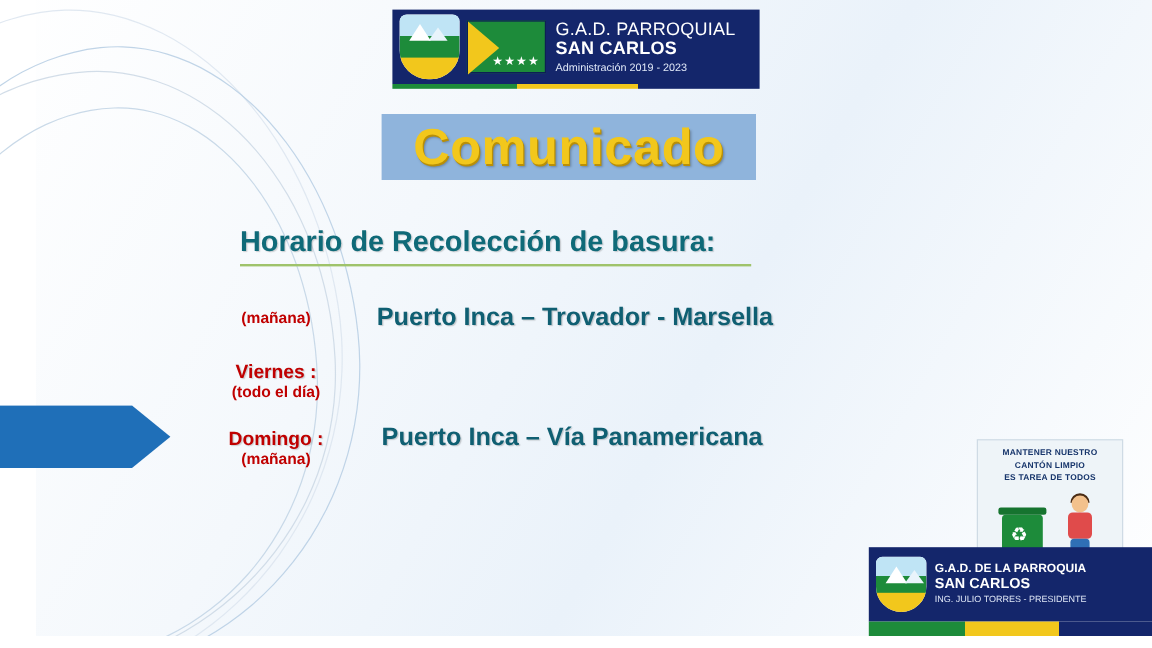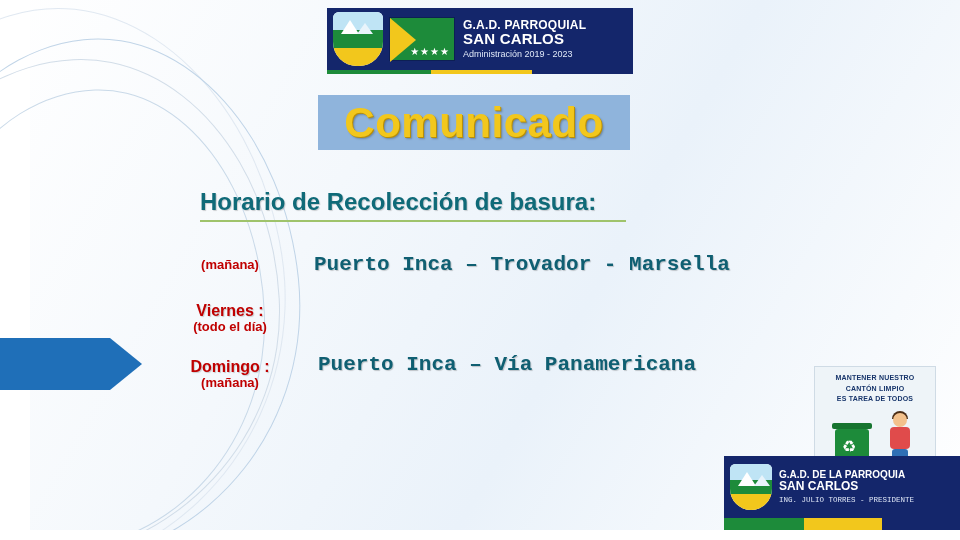--- a/index.html
+++ b/index.html
@@ -99,21 +99,21 @@
     width:0;height:0;
     border-top: 22px solid transparent;
     border-bottom: 22px solid transparent;
     border-left: 26px solid #f2c71c;
   }
   .flag .stars {
     position: absolute; right: 4px; bottom: 3px;
     color: #ffffff; font-size: 10px; letter-spacing: 1px;
   }
   .logo-text { margin-left: 8px; color: #ffffff; line-height: 1.05; }
-  .logo-text .l1 { font-size: 12px; font-weight: bold; letter-spacing: .2px; }
+  .logo-text .l1 { font-size: 15px; font-weight: normal; letter-spacing: .2px; }
   .logo-text .l2 { font-size: 15px; font-weight: bold; letter-spacing: .2px; }
   .logo-text .l3 { font-size: 9px; margin-top: 3px; color:#dfe7f7; }
   .top-logo-underline {
     position: absolute; left: 327px; top: 70px;
     width: 306px; height: 4px;
     background: linear-gradient(to right, #1d8b3a 0 34%, #f2c71c 34% 67%, #14266b 67% 100%);
   }
 
   
   .title-box {
@@ -166,21 +166,20 @@
   }
   .day .d1 { font-size: 16px; text-shadow: 1px 1px 1px rgba(0,0,0,.18); }
   .day .d2 { font-size: 13px; }
   .place {
     flex: 1;
     color: #0f5f72;
     font-weight: bold;
     font-size: 21px;
     line-height: 1.25;
     text-shadow: 1px 1px 1px rgba(0,0,0,.2);
-    font-family: Liberation Mono, monospace;
   }
   .place.center { text-align: center; padding-right: 90px; }
   .place.indent { padding-left: 14px; }
   .place.indent2 { padding-left: 18px; }
 
   
   .poster {
     position: absolute;
     right: 24px; bottom: 62px;
     width: 122px; height: 112px;
@@ -236,21 +235,21 @@
     position: absolute;
     right: 0; bottom: 22px;
     width: 236px; height: 62px;
     background: #14266b;
     display: flex; align-items: center; padding: 4px 6px;
   }
   .footer-bar .shield { width: 42px; height: 46px; }
   .footer-text { margin-left: 7px; color:#ffffff; line-height:1.1; }
   .footer-text .f1 { font-size: 10px; font-weight: bold; }
   .footer-text .f2 { font-size: 12px; font-weight: bold; }
-  .footer-text .f3 { font-size: 7.5px; margin-top: 3px; color:#dfe7f7;font-family:Liberation Mono, monospace; }
+  .footer-text .f3 { font-size: 7.5px; margin-top: 3px; color:#dfe7f7; }
   .footer-stripes {
     position: absolute; right: 0; bottom: 10px;
     width: 236px; height: 12px;
     background: linear-gradient(to right, #1d8b3a 0 34%, #f2c71c 34% 67%, #14266b 67% 100%);
   }
   .bottom-white {
     position: absolute; left:0; right:0; bottom:0; height:10px; background:#ffffff;
   }
 </style>
 </head>

